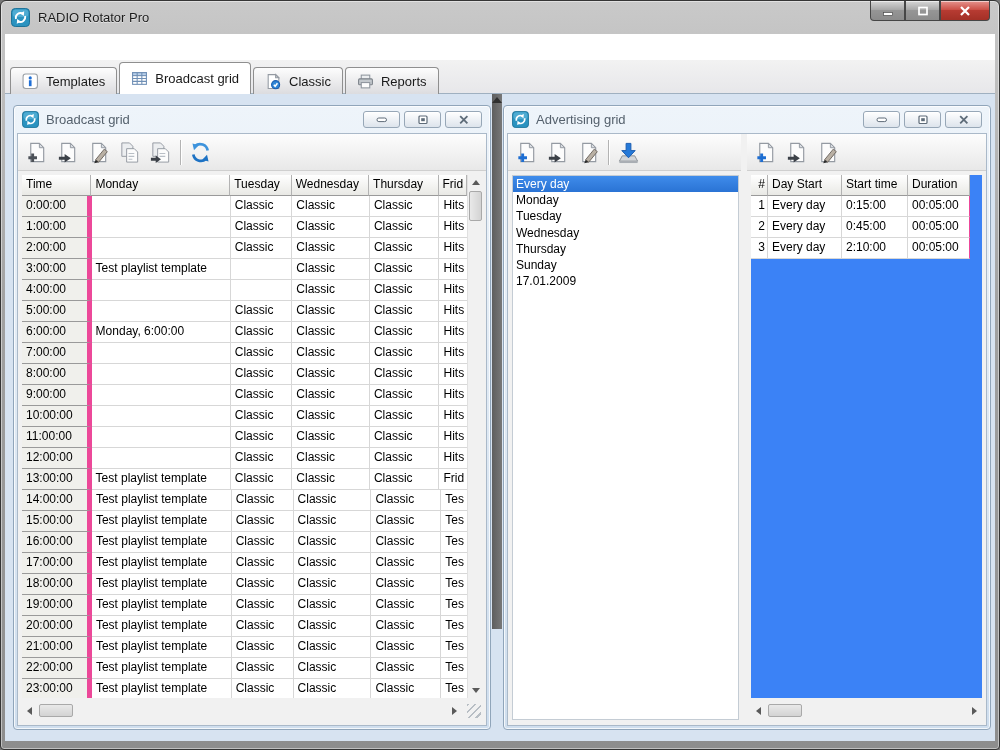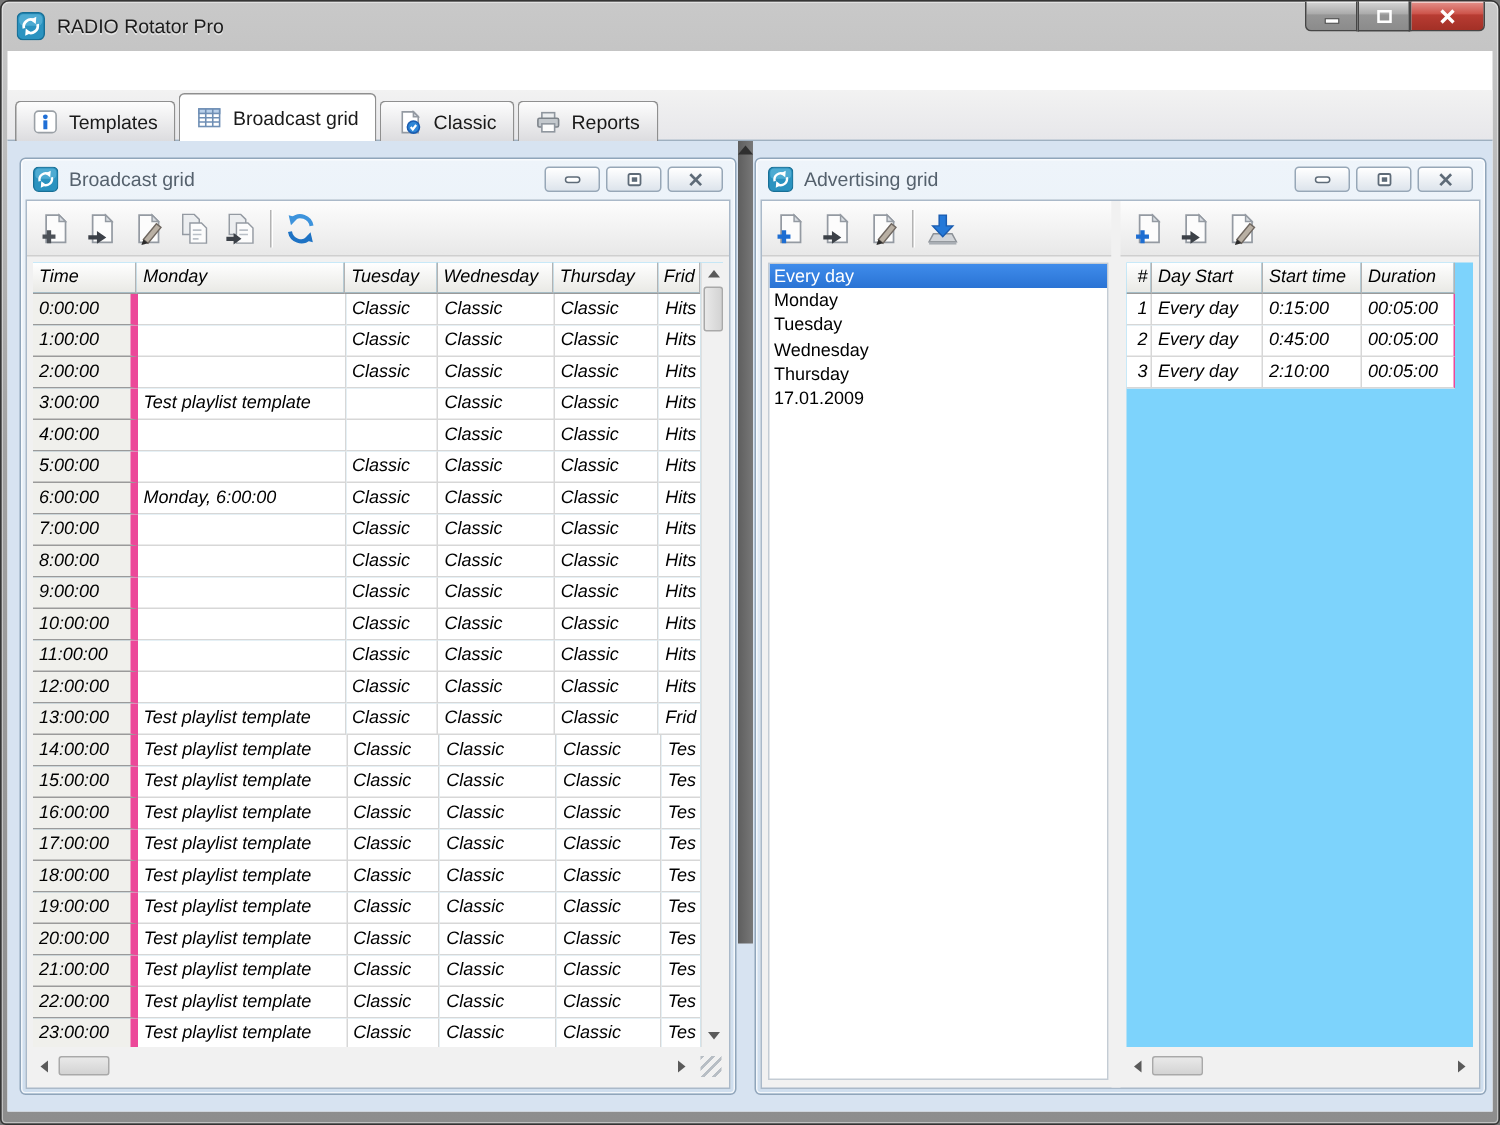--- a/index.html
+++ b/index.html
@@ -73,21 +73,21 @@
   .toolbar { position:absolute; top:0; left:0; right:0; height:37px;
     background:linear-gradient(#fdfdfd,#e8e8e8); border-bottom:1px solid #cfcfcf;
     display:flex; align-items:center; padding:0 3px; }
   .tb-btn { width:31px; height:29px; border:none; background:transparent;
     display:flex; align-items:center; justify-content:center; cursor:default; }
   .tb-btn svg { width:23px; height:23px; }
   .tb-sep { width:1px; height:25px; background:#b3b3b3; margin:0 4px;
     box-shadow:1px 0 0 #fff; }
 
   
-  .gridbox { position:absolute; background:#7dd3fc; overflow:hidden;font-style:italic; }
+  .gridbox { position:absolute; background:#3b82f6; overflow:hidden; }
   .bcast-gridbox { left:4px; right:4px; top:41px; bottom:27px; }
   .g-table { position:absolute; left:0; top:0; right:15px; bottom:0; overflow:hidden; }
   .g-row { display:flex; height:21px; }
   .gc { border-right:1px solid #d7d7d7; border-bottom:1px solid #d7d7d7;
     padding:2px 3px 0 4px; font-size:12px; color:#000; white-space:nowrap;
     overflow:hidden; background:#fff; cursor:default; }
   .gc.h { background:linear-gradient(#ffffff,#e9e9e5);
     border-right:1px solid #b3b3b3; border-bottom:1px solid #9a9a9a; }
   .gc.f { background:#f0f0ec; border-right:5px solid #ec4899;
     border-bottom:1px solid #9a9a9a; }
@@ -607,20 +607,21 @@
                     <use href="#import-icon"></use>
                   </svg>
                 </button>
               </div>
             <div class="listbox">
                 <div class="li sel">Every day</div>
                 <div class="li">Monday</div>
                 <div class="li">Tuesday</div>
                 <div class="li">Wednesday</div>
                 <div class="li">Thursday</div>
+                <div class="li">Sunday</div>
                 <div class="li">17.01.2009</div>
               </div>
           </div>
           <div class="adv-split"></div>
           <div class="adv-right">
             <div class="toolbar">
                 <button class="tb-btn">
                   <svg>
                     <use href="#doc-add-blue-icon"></use>
                   </svg>

